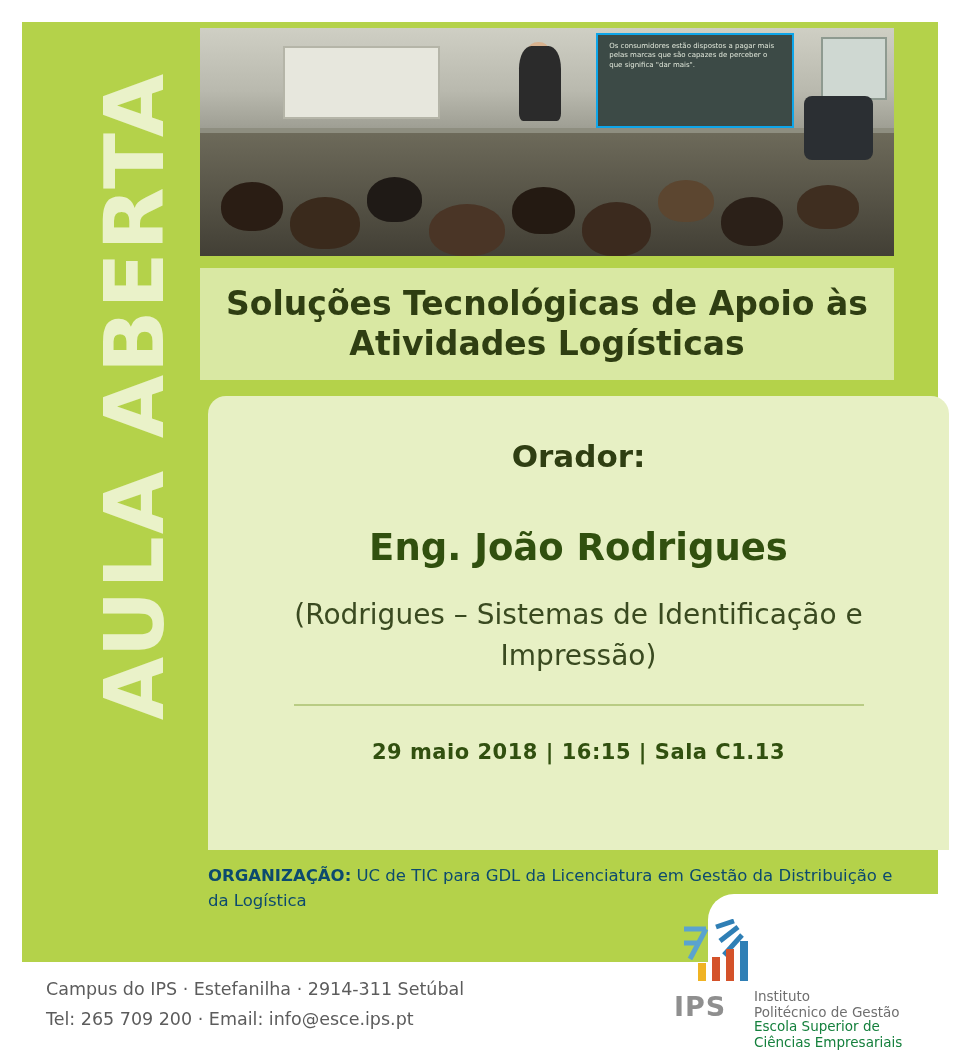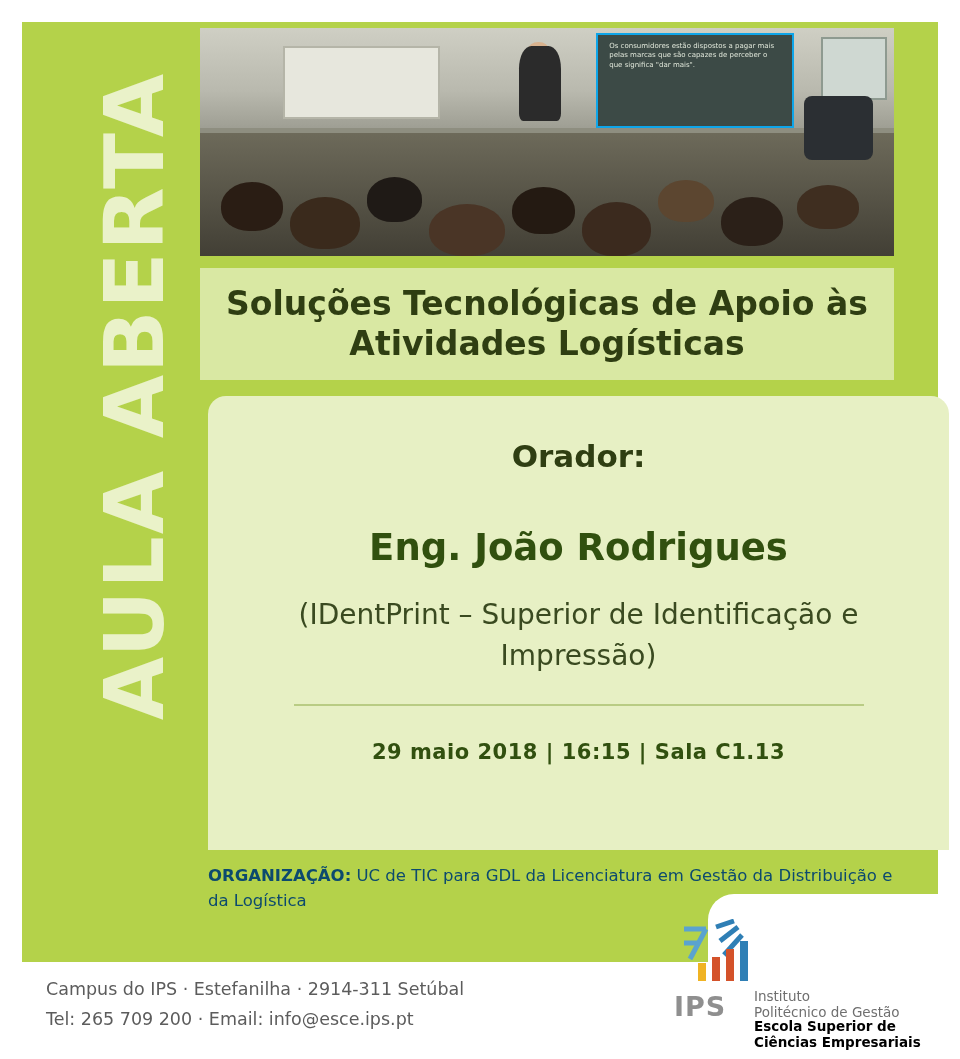--- a/index.html
+++ b/index.html
@@ -286,22 +286,22 @@
     font-size: 13.5px;
     line-height: 1.18;
     color: #6f6f6f;
   }
   .logo-esce {
     position: absolute;
     left: 88px;
     top: 100px;
     font-size: 13.5px;
     line-height: 1.18;
-    font-weight: bold;
-    color: #000000;
+    font-weight: normal;
+    color: #15803d;
   }
 </style>
 </head>
 <body>
 
 <div class="poster">
 
   <div class="green-panel"></div>
 
   <div class="vertical-title">AULA ABERTA</div>
@@ -330,21 +330,21 @@
     <div class="chair"></div>
   </div>
 
   <div class="title-band">
     <h1>Soluções Tecnológicas de Apoio às Atividades Logísticas</h1>
   </div>
 
   <div class="content-card">
     <div class="speaker-label">Orador:</div>
     <div class="speaker-name">Eng. João Rodrigues</div>
-    <div class="speaker-affil">(IDentPrint – Superior de Identificação e Impressão)</div>
+    <div class="speaker-affil">(Rodrigues – Sistemas de Identificação e Impressão)</div>
     <div class="divider"></div>
     <div class="event-details">29 maio 2018  |  16:15  |  Sala C1.13</div>
   </div>
 
   <div class="org-line">
     <strong>ORGANIZAÇÃO:</strong><span> UC de TIC para GDL da Licenciatura em Gestão da Distribuição e da Logística</span>
   </div>
 
   <div class="notch"></div>
 

